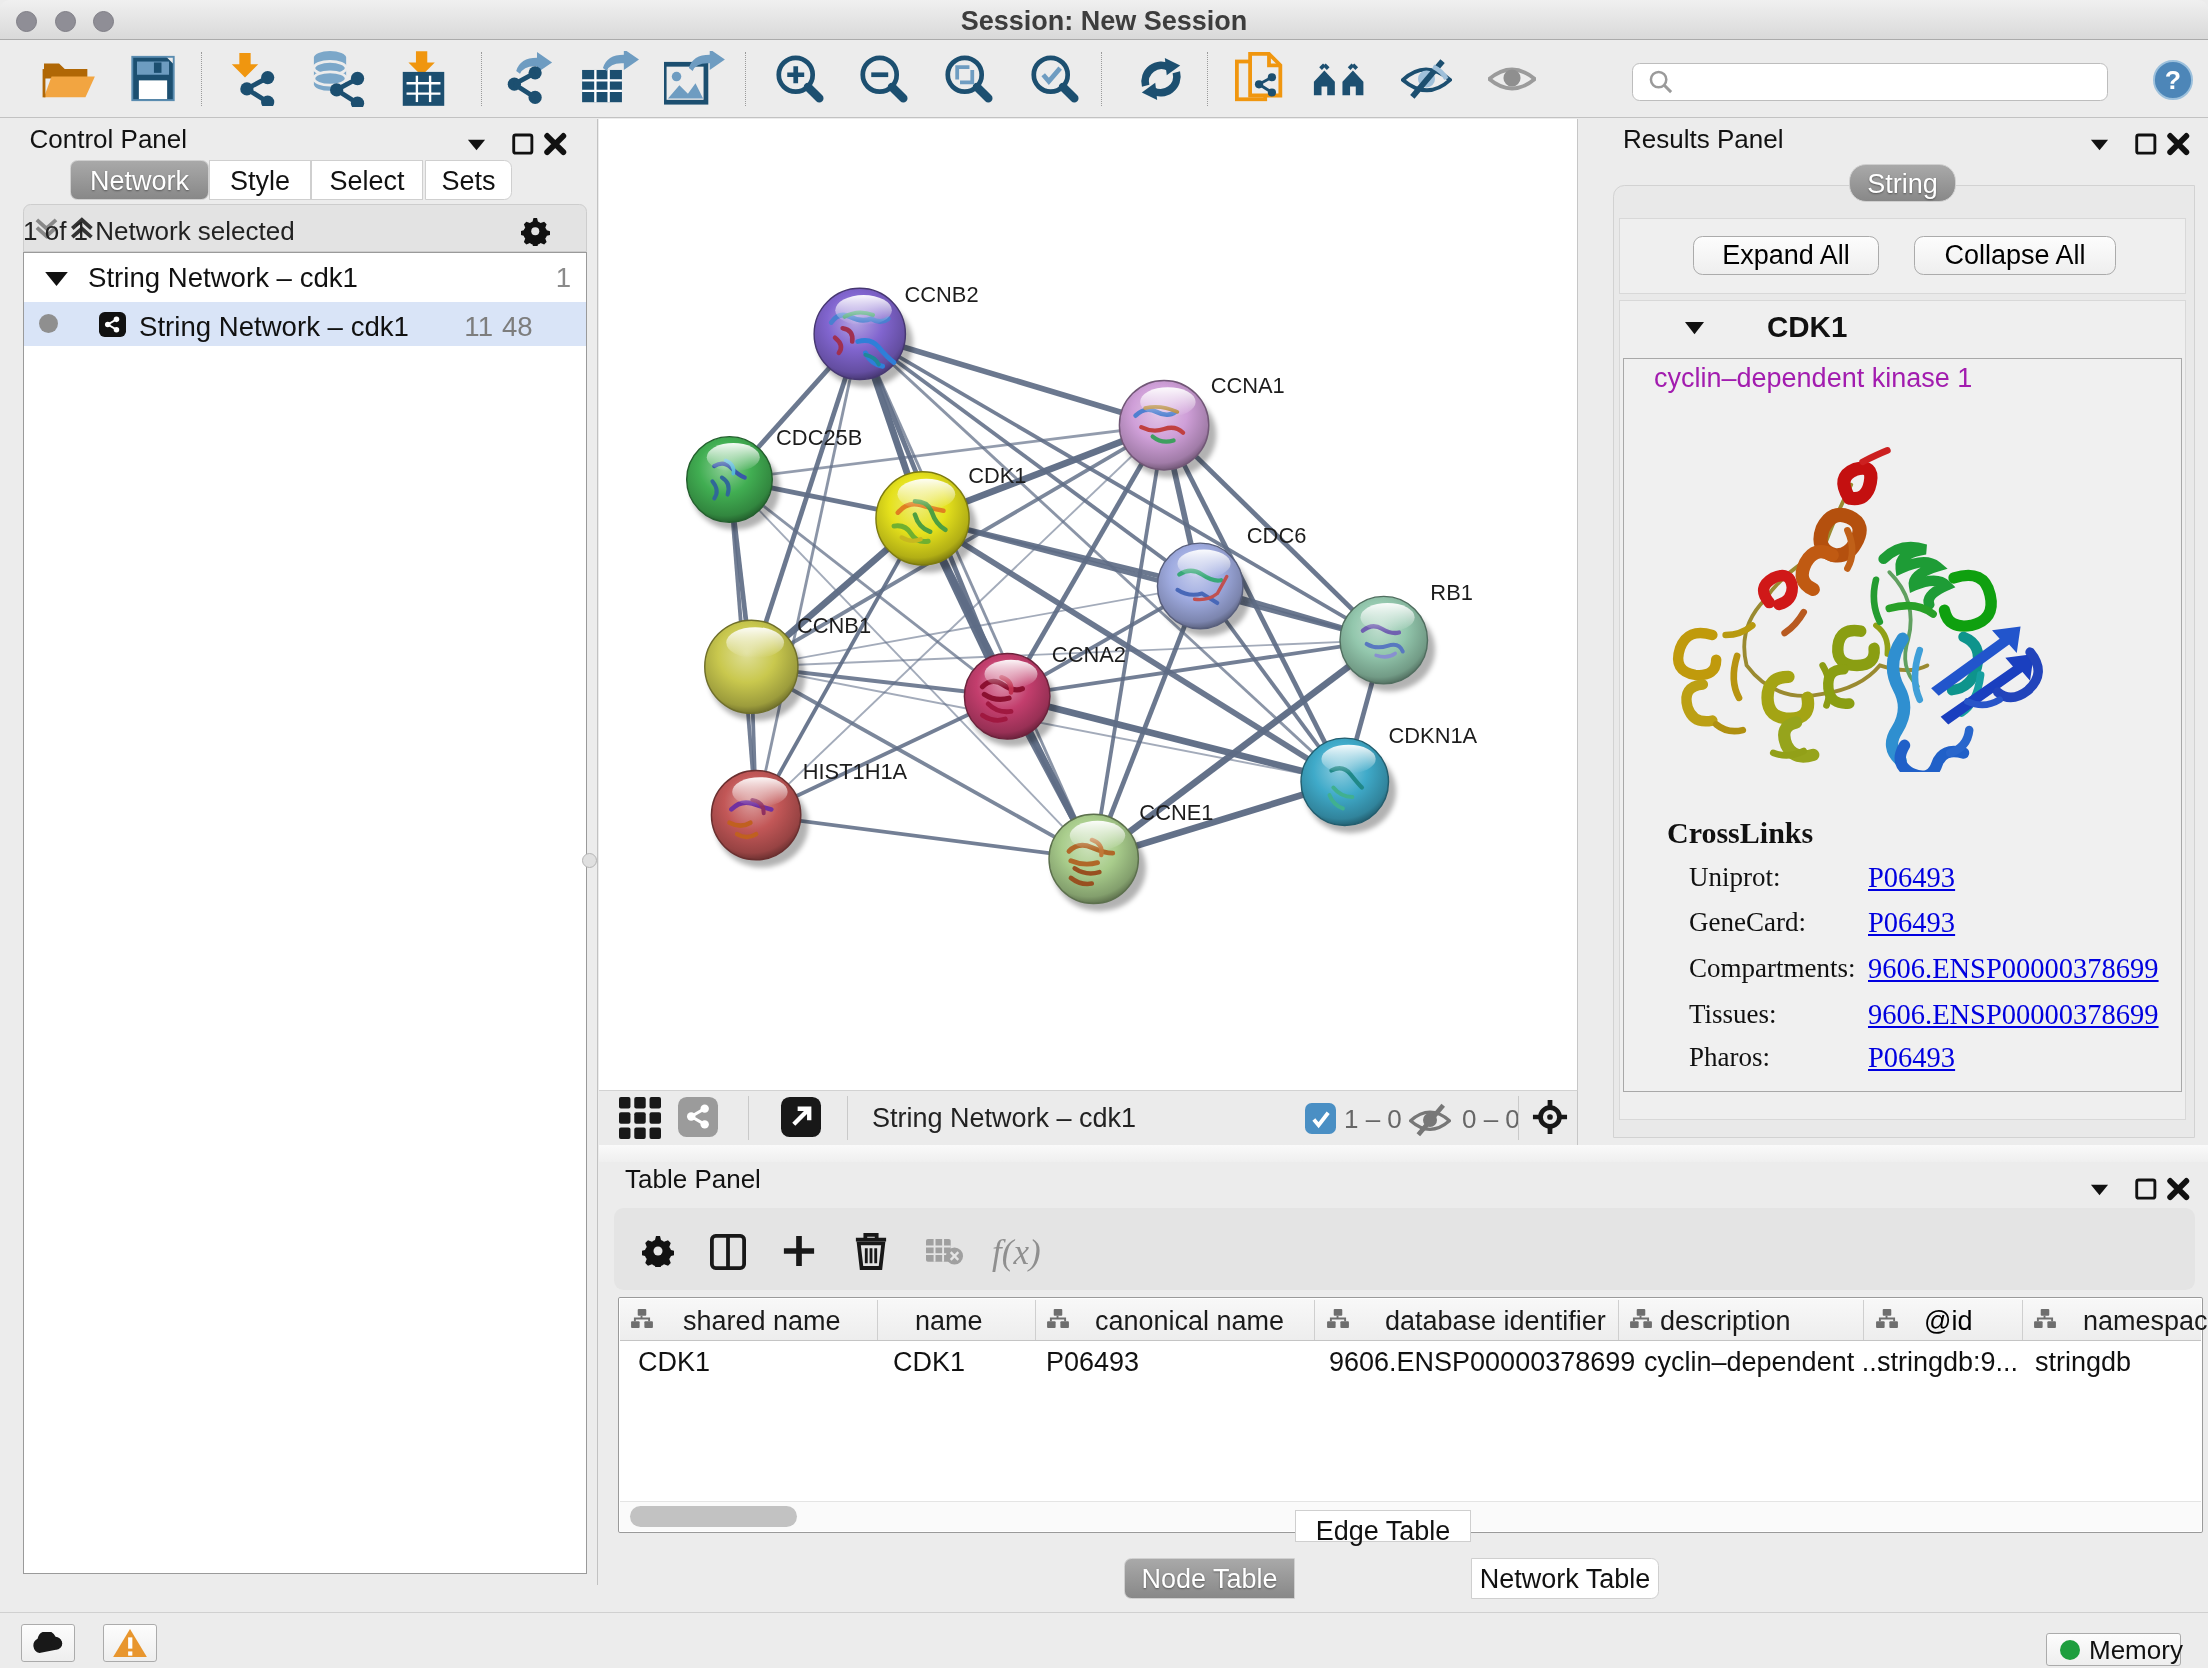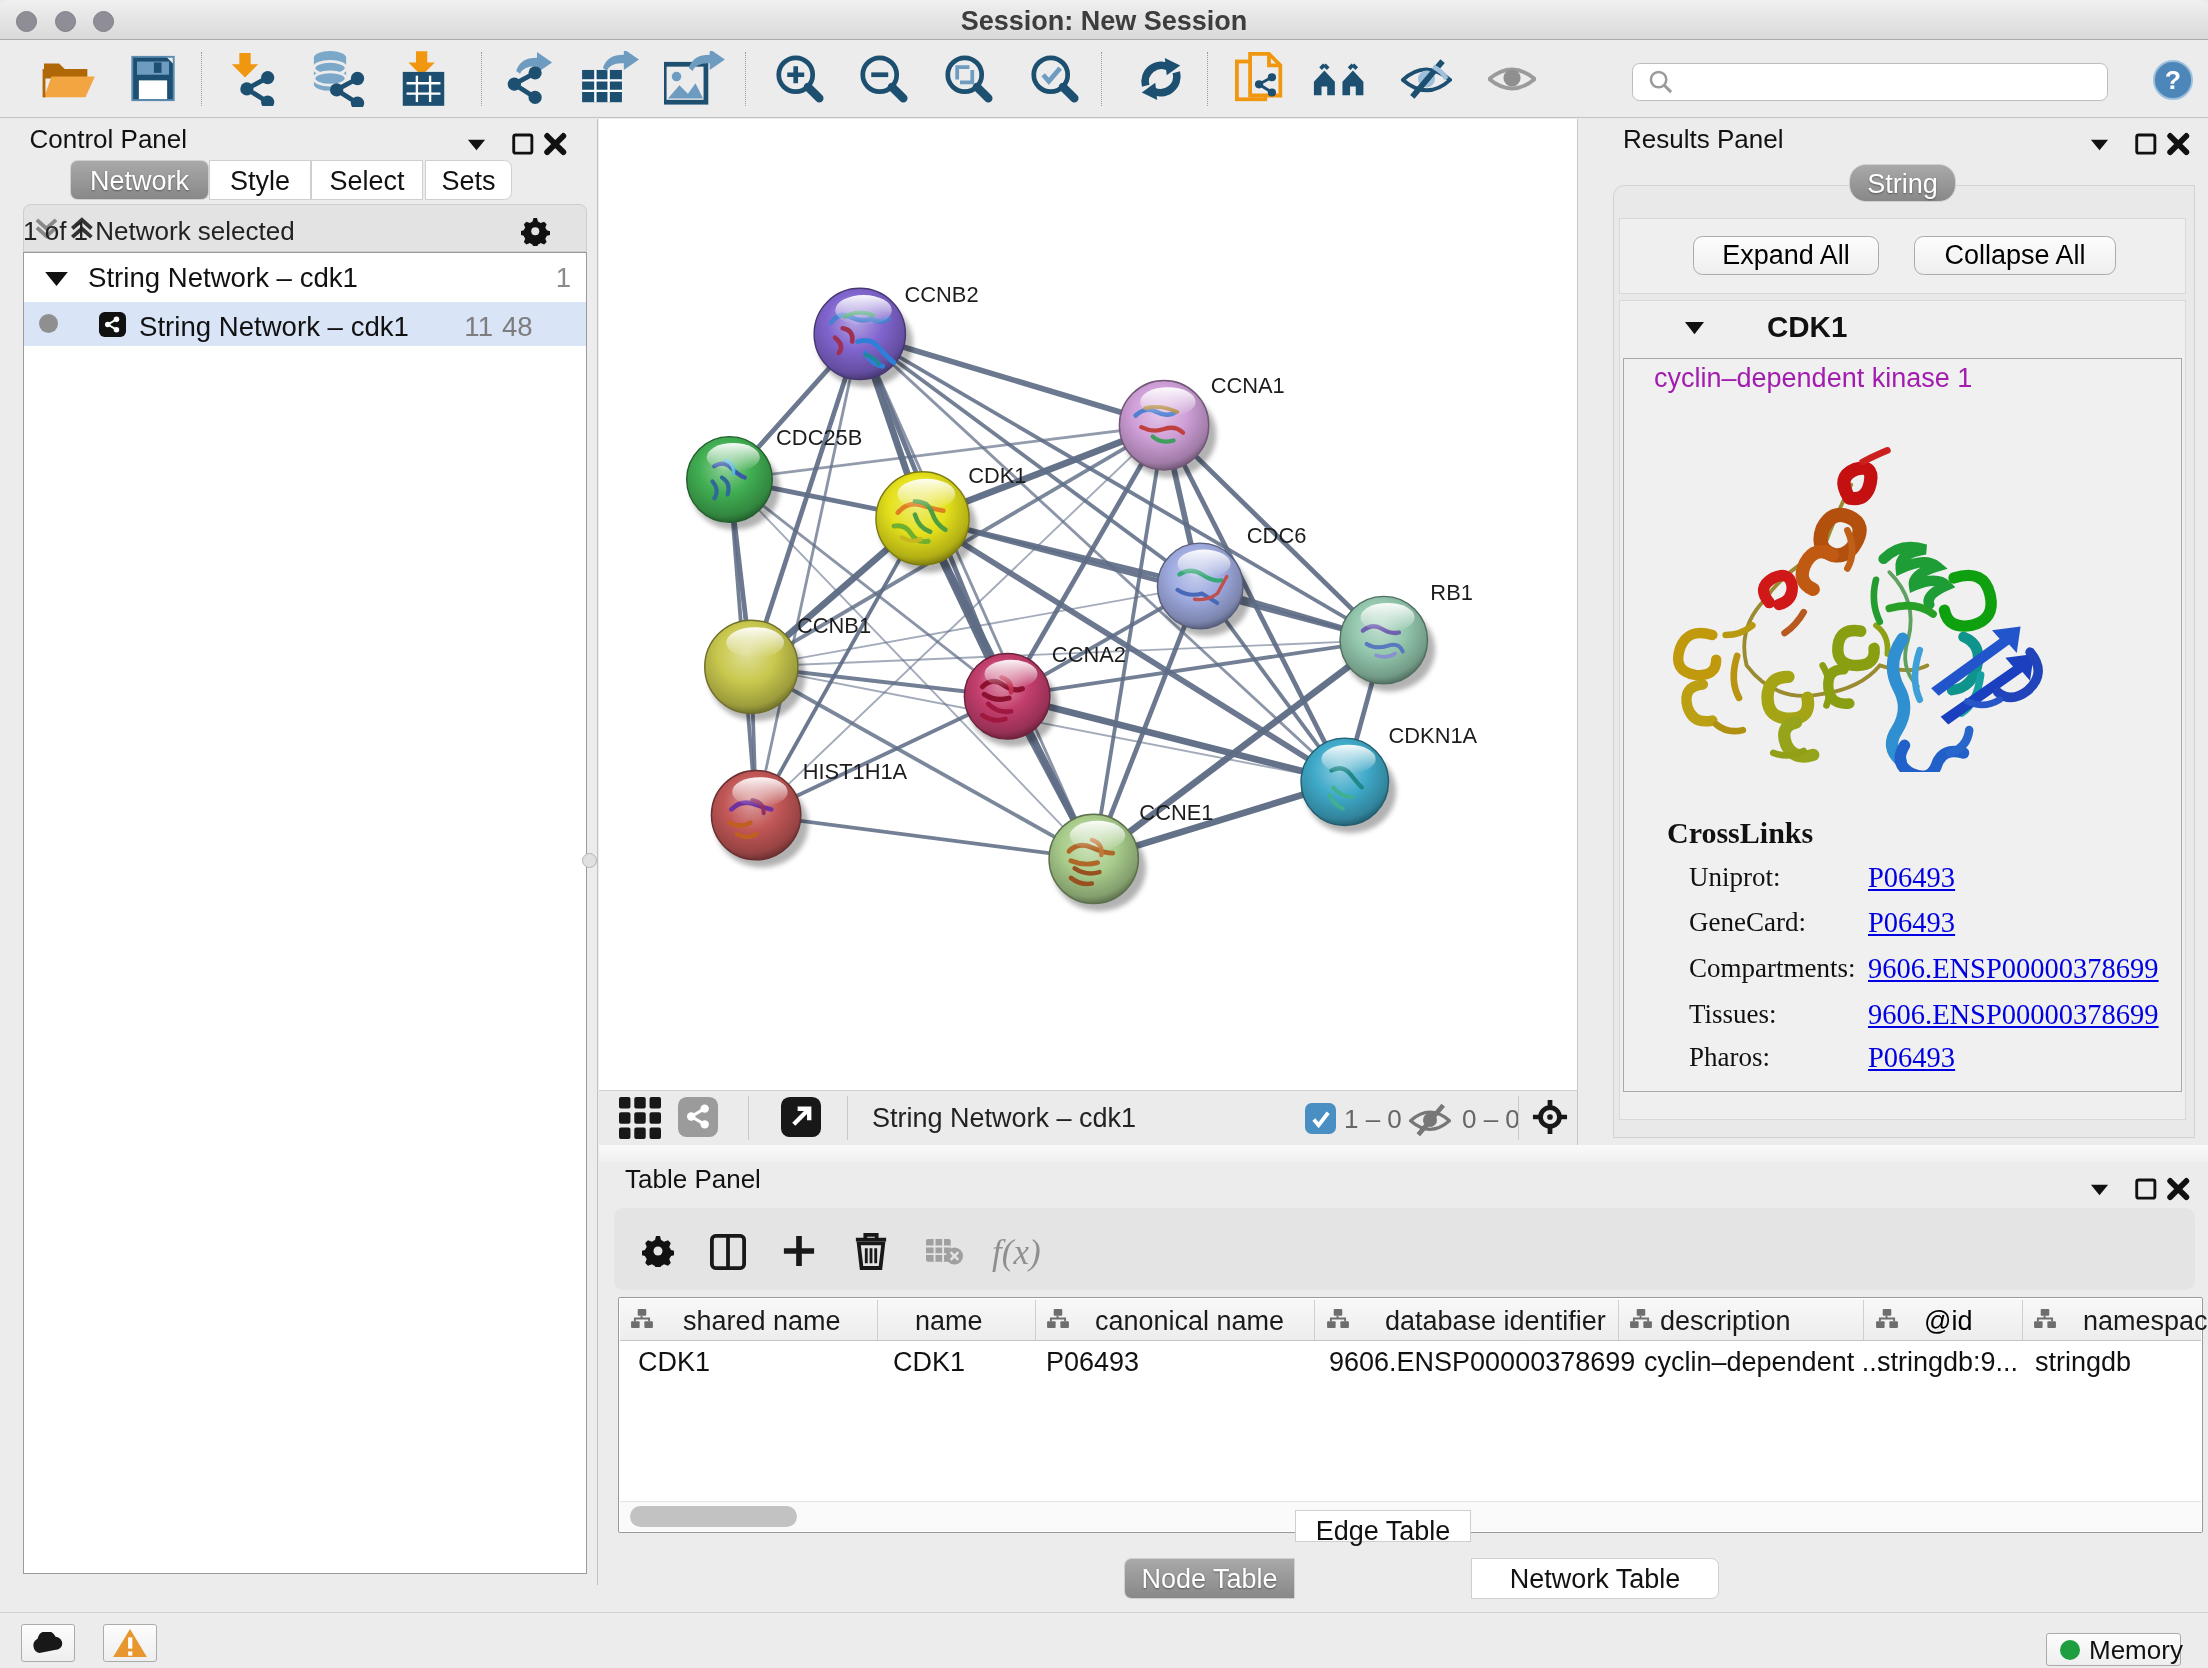--- a/index.html
+++ b/index.html
@@ -679,21 +679,21 @@
 <div class="abs" style="left:893px;top:1347px;font-size:27px;color:#111">CDK1</div>
 <div class="abs" style="left:1046px;top:1347px;font-size:27px;color:#111">P06493</div>
 <div class="abs" style="left:1329px;top:1347px;font-size:27px;color:#111">9606.ENSP00000378699</div>
 <div class="abs" style="left:1644px;top:1347px;font-size:27px;color:#111">cyclin–dependent ...</div>
 <div class="abs" style="left:1877px;top:1347px;font-size:27px;color:#111">stringdb:9...</div>
 <div class="abs" style="left:2035px;top:1347px;font-size:27px;color:#111">stringdb</div>
 <div class="abs" style="left:620px;top:1501px;width:1581px;height:30px;background:#fafafa;border-top:1px solid #e4e4e4"></div>
 <div class="abs" style="left:630px;top:1506px;width:167px;height:21px;background:#c2c2c2;border-radius:10.5px"></div>
 <div class="abs tab seltab" style="left:1124px;top:1558px;width:171px;height:41px;line-height:41px;border-radius:7.6px 0 0 7.6px">Node Table</div>
 <div class="abs tab" style="left:1295px;top:1510px;width:176px;height:32px;line-height:41px">Edge Table</div>
-<div class="abs tab" style="left:1471px;top:1558px;width:248px;height:41px;line-height:41px;border-radius:0 7.6px 7.6px 0">Network Table</div>
+<div class="abs tab" style="left:1471px;top:1558px;width:188px;height:41px;line-height:41px;border-radius:0 7.6px 7.6px 0">Network Table</div>
 <div class="statusbar"></div>
 <div class="abs wbtn" style="left:21px;top:1624px;width:54px;height:38px"></div>
 <svg class="abs" style="left:30px;top:1632px" width="36" height="23" viewBox="0 0 38 24">
     <path d="M10,22 a8,8 0 0 1 -2,-15 a10,10 0 0 1 19,-2 a7,7 0 0 1 3,13 z" fill="#181818"></path>
     <circle cx="28" cy="12" r="6" fill="#181818"></circle>
   </svg>
 <div class="abs wbtn" style="left:103px;top:1624px;width:54px;height:38px"></div>
 <svg class="abs" style="left:112px;top:1628px" width="36" height="30" viewBox="0 0 38 32">
     <path d="M19,1 L37,31 H1 z" fill="#e8962e"></path>
     <rect x="17" y="10" width="4.5" height="12" fill="#fff"></rect>

